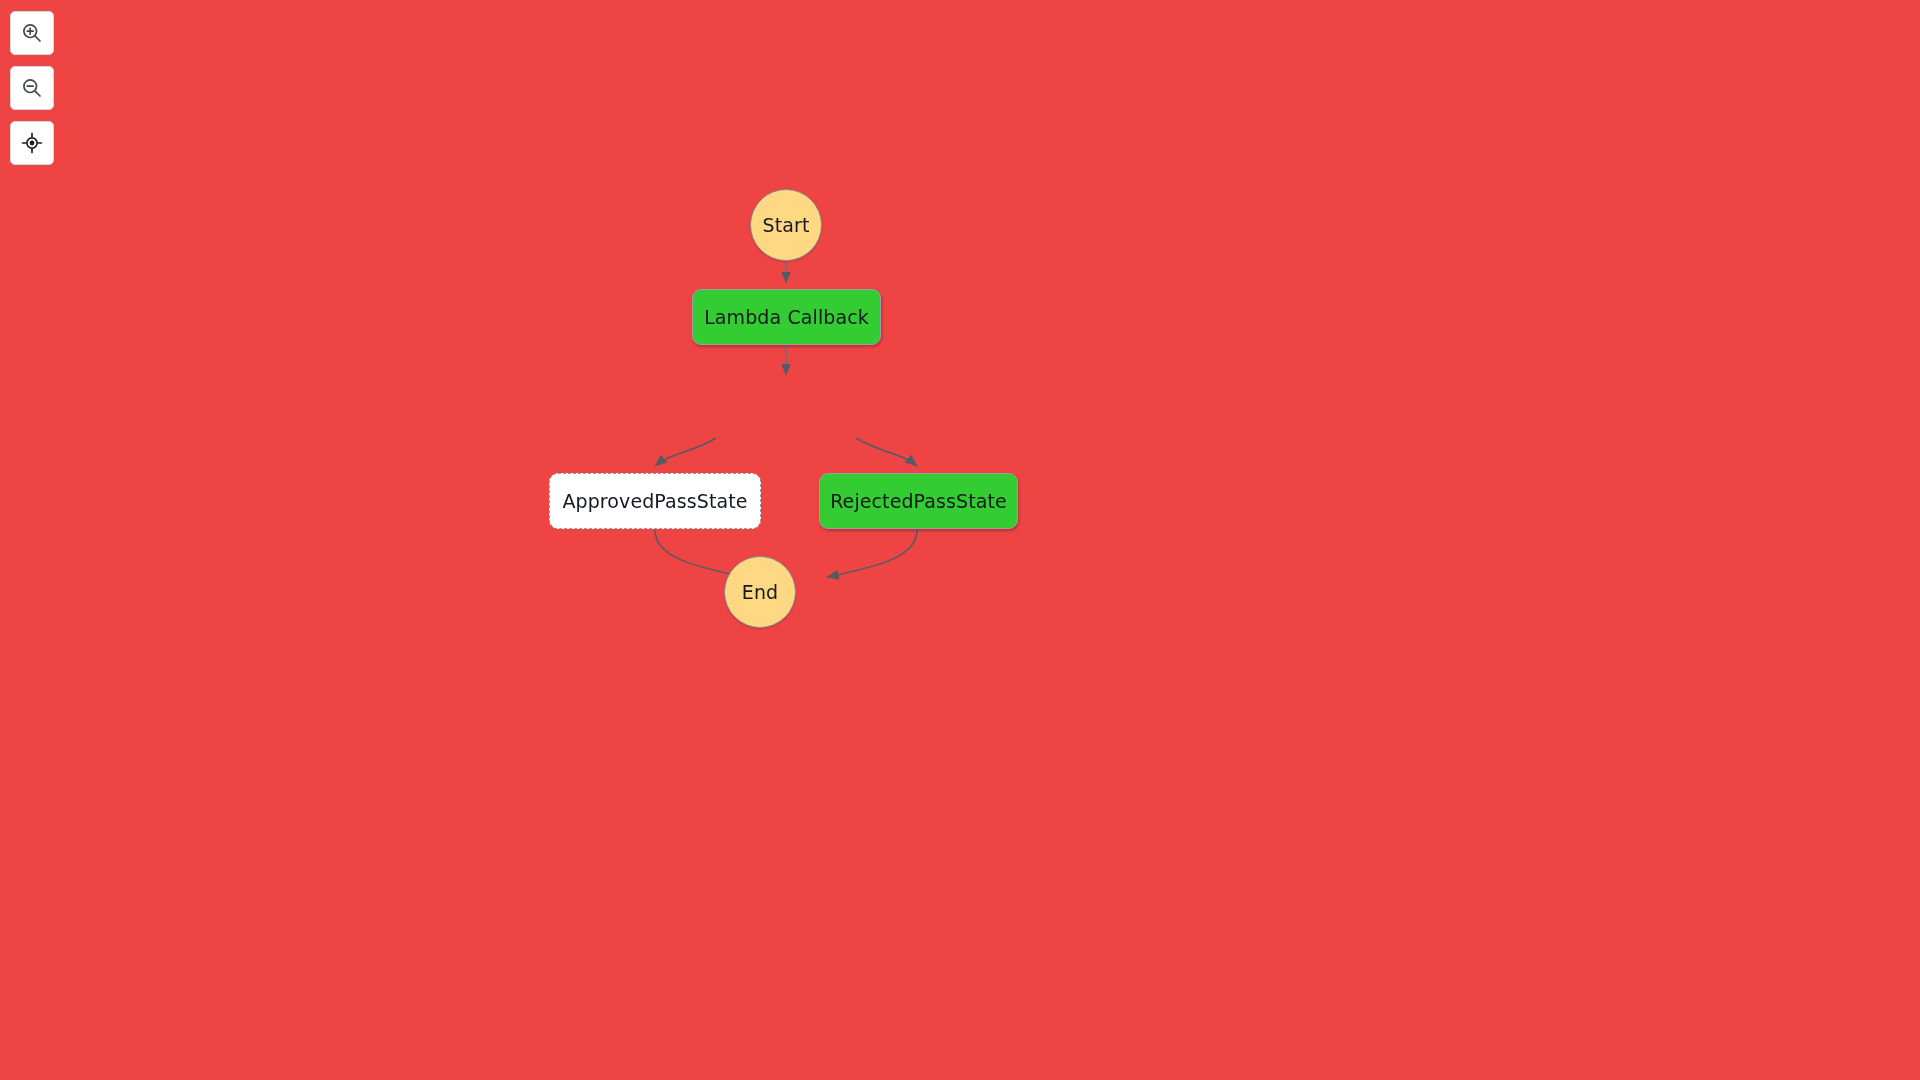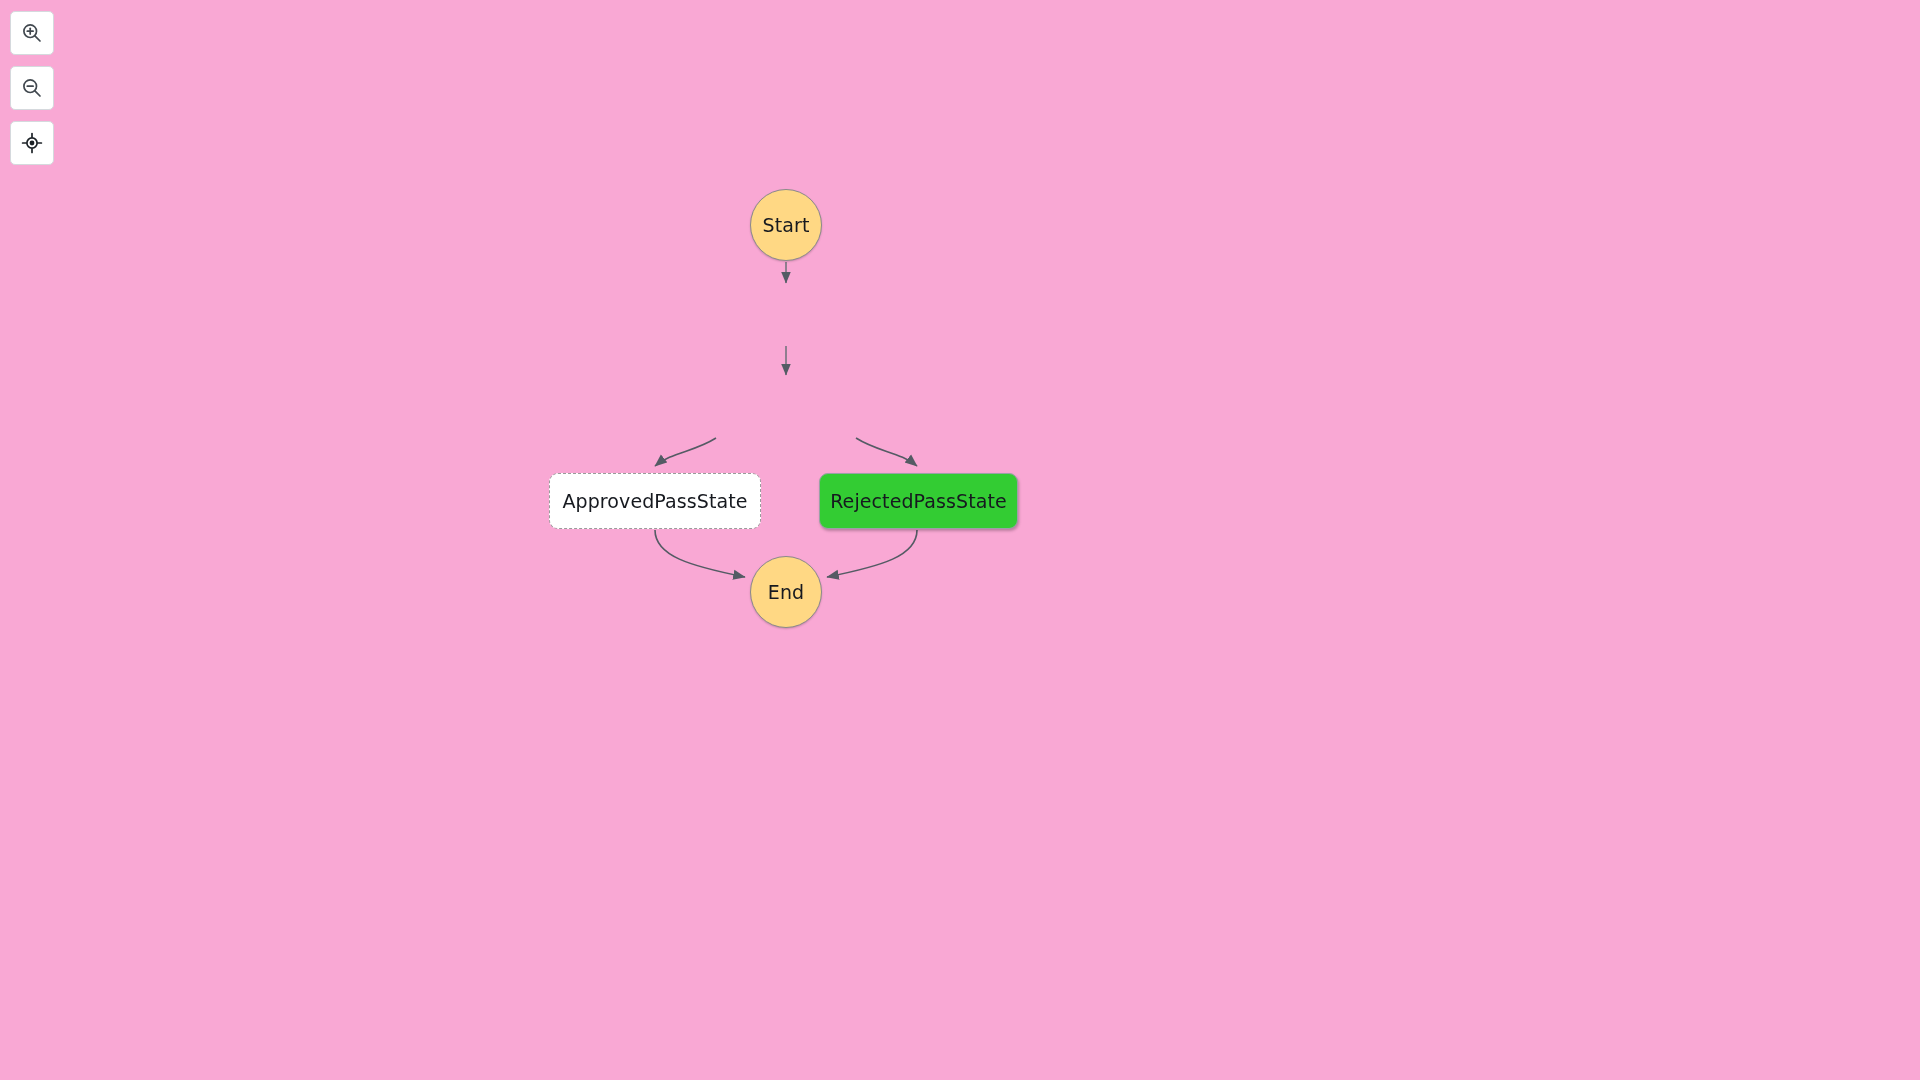--- a/index.html
+++ b/index.html
@@ -8,21 +8,21 @@
     width: 1920px; height: 1080px;
     background: #ffffff;
     font-family: "DejaVu Sans", "Liberation Sans", sans-serif;
     overflow: hidden;
   }
 
   #app {
     position: relative;
     width: 1920px;
     height: 1080px;
-    background: #f9a8d4;
+    background: #ef4444;
   }
 
   
   .toolbar {
     position: absolute;
     left: 10px;
     top: 11px;
     display: flex;
     flex-direction: column;
     gap: 11px;
@@ -159,28 +159,31 @@
 
       <path d="M655,530 C655,556 690,566 745,577" stroke="#545b64" stroke-width="1.6" fill="none" marker-end="url(#arrow)"></path>
 
       <path d="M917,530 C917,556 882,566 827,577" stroke="#545b64" stroke-width="1.6" fill="none" marker-end="url(#arrow)"></path>
     </svg>
 
     <div class="node node-terminal" style="left:750px; top:189px; width:72px; height:72px;">
       <span class="node-label">Start</span>
     </div>
 
+    <div class="node node-state" style="left:692px; top:289px; width:189px; height:56px;">
+      <span class="node-label">Lambda Callback</span>
+    </div>
 
 
     <div class="node node-dashed" style="left:549px; top:473px; width:212px; height:56px;">
       <span class="node-label">ApprovedPassState</span>
     </div>
 
     <div class="node node-state" style="left:819px; top:473px; width:199px; height:56px;">
       <span class="node-label">RejectedPassState</span>
     </div>
 
-    <div class="node node-terminal" style="left:750px; top:556px; width:72px; height:72px;">
+    <div class="node node-terminal" style="left:724px; top:556px; width:72px; height:72px;">
       <span class="node-label">End</span>
     </div>
 
   </div>
 </div>
 
 </body></html>

